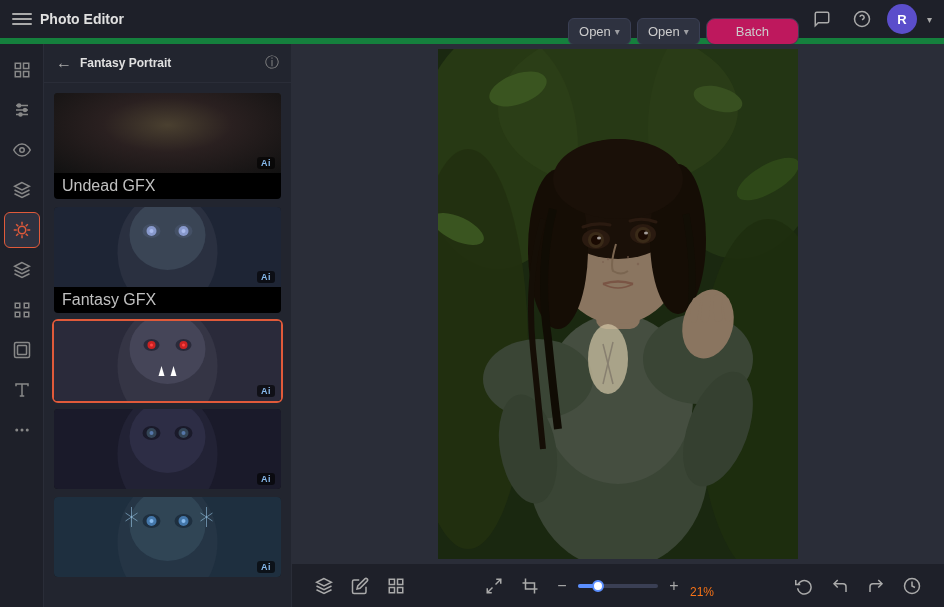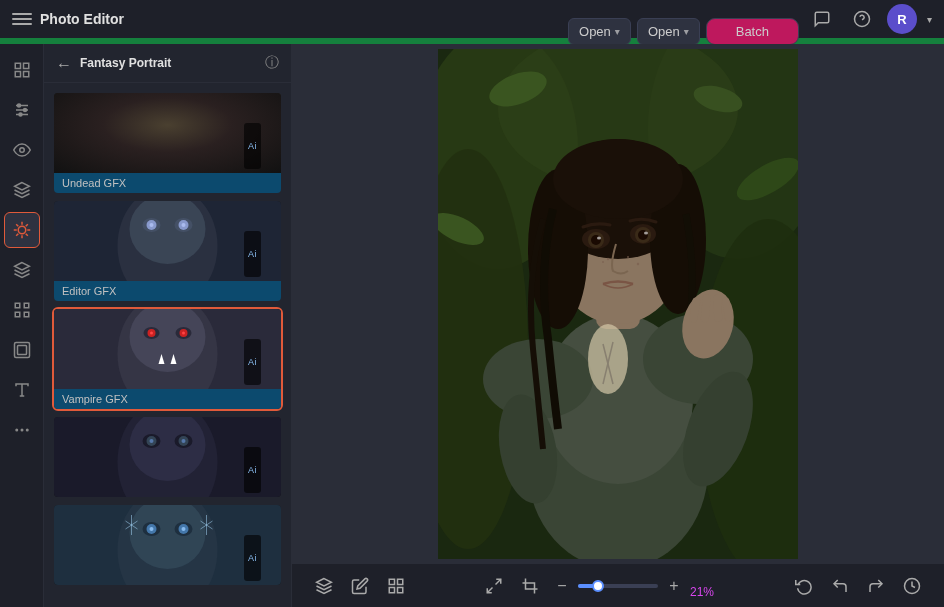--- a/index.html
+++ b/index.html
@@ -239,33 +239,33 @@
     .thumb-outerworld {
       background: radial-gradient(ellipse at 50% 40%, #252535 0%, #1a1a2a 50%, #111 100%);
     }
     .thumb-deepfreeze {
       background: radial-gradient(ellipse at 50% 40%, #3a4a5a 0%, #1e2f3f 50%, #111 100%);
     }
 
     .ai-badge {
       position: absolute;
       bottom: 4px;
-      right: 20px;
+      right: 6px;
       background: rgba(0,0,0,0.6);
       color: #8be;
       font-size: 9px;
-      font-weight: 400;
-      padding: 18px 4px;
+      font-weight: 700;
+      padding: 1px 4px;
       border-radius: 3px;
       letter-spacing: 0.5px;
     }
     .effect-label {
-      background: #0c4a6e;
+      background: #000000;
       padding: 4px 8px;
-      font-size: 11px;
+      font-size: 16px;
       color: #c0c0c0;
     }
 
     
     .canvas-area {
       flex: 1;
       background: #2a2d38;
       display: flex;
       flex-direction: column;
       overflow: hidden;
@@ -341,21 +341,21 @@
       height: 12px;
       background: white;
       border-radius: 50%;
       position: absolute;
       top: -4px;
       left: 18%;
       border: 2px solid #5b8fff;
     }
     .zoom-percent {
       font-size: 12px;
-      color: #d946ef;
+      color: #f97316;
       min-width: 32px;
       margin-top: 12px;
     }
     .undo-redo {
       display: flex;
       gap: 4px;
     }
 
     
     svg { display: block; }
@@ -519,21 +519,21 @@
             <ellipse cx="116" cy="28" rx="38" ry="35" fill="#3a4555"></ellipse>
             <ellipse cx="100" cy="24" rx="9" ry="7" fill="#445065"></ellipse>
             <ellipse cx="132" cy="24" rx="9" ry="7" fill="#445065"></ellipse>
             <ellipse cx="100" cy="24" rx="5" ry="5" fill="#8899cc"></ellipse>
             <ellipse cx="132" cy="24" rx="5" ry="5" fill="#8899cc"></ellipse>
             <ellipse cx="100" cy="24" rx="2" ry="2" fill="#aabbee"></ellipse>
             <ellipse cx="132" cy="24" rx="2" ry="2" fill="#aabbee"></ellipse>
           </svg>
           <div class="ai-badge">Ai</div>
         </div>
-        <div class="effect-label">Editor GFX</div>
+        <div class="effect-label">Fantasy GFX</div>
       </div>
 
       <div class="effect-item selected">
         <div class="effect-thumb thumb-vampire">
           <svg width="100%" height="80" viewBox="0 0 232 80" preserveAspectRatio="xMidYMid slice">
             <rect width="232" height="80" fill="#2a2a3a"></rect>
             <ellipse cx="116" cy="45" rx="50" ry="60" fill="#353545"></ellipse>
             <ellipse cx="116" cy="28" rx="38" ry="35" fill="#454558"></ellipse>
             <ellipse cx="100" cy="24" rx="8" ry="6" fill="#2a2a3a"></ellipse>
             <ellipse cx="132" cy="24" rx="8" ry="6" fill="#2a2a3a"></ellipse>
@@ -541,21 +541,20 @@
             <ellipse cx="100" cy="24" rx="4" ry="4" fill="#cc2222"></ellipse>
             <ellipse cx="132" cy="24" rx="4" ry="4" fill="#cc2222"></ellipse>
             <ellipse cx="100" cy="24" rx="1.5" ry="1.5" fill="#ff4444"></ellipse>
             <ellipse cx="132" cy="24" rx="1.5" ry="1.5" fill="#ff4444"></ellipse>
 
             <polygon points="110,45 107,55 113,55" fill="white"></polygon>
             <polygon points="122,45 119,55 125,55" fill="white"></polygon>
           </svg>
           <div class="ai-badge">Ai</div>
         </div>
-        <div class="effect-label">Vampire GFX</div>
       </div>
 
       <div class="effect-item">
         <div class="effect-thumb thumb-outerworld">
           <svg width="100%" height="80" viewBox="0 0 232 80" preserveAspectRatio="xMidYMid slice">
             <rect width="232" height="80" fill="#1a1a2a"></rect>
             <ellipse cx="116" cy="45" rx="50" ry="62" fill="#222235"></ellipse>
             <ellipse cx="116" cy="28" rx="38" ry="36" fill="#2d2d45"></ellipse>
             <ellipse cx="100" cy="24" rx="9" ry="7" fill="#1a1a2a"></ellipse>
             <ellipse cx="132" cy="24" rx="9" ry="7" fill="#1a1a2a"></ellipse>

